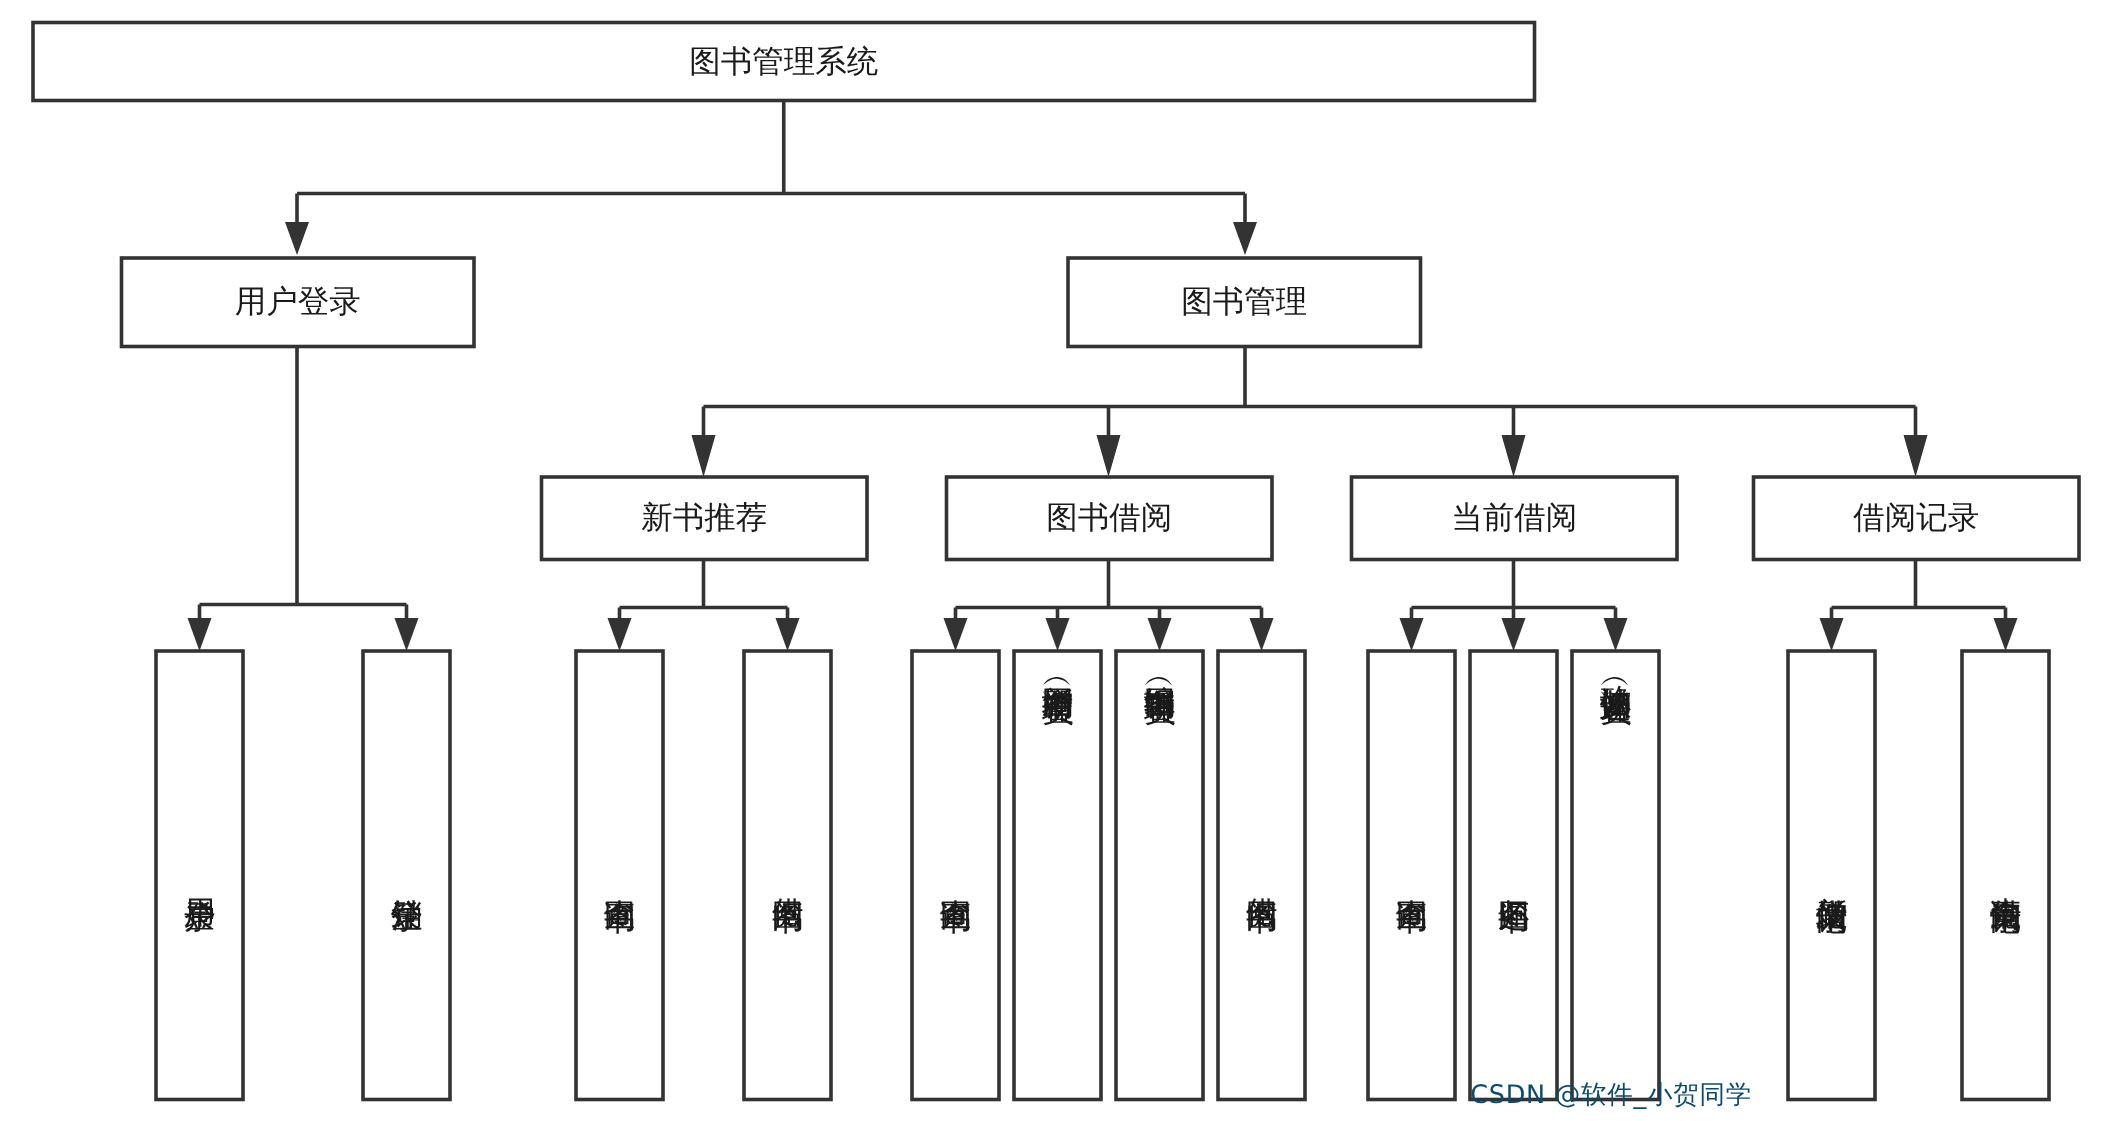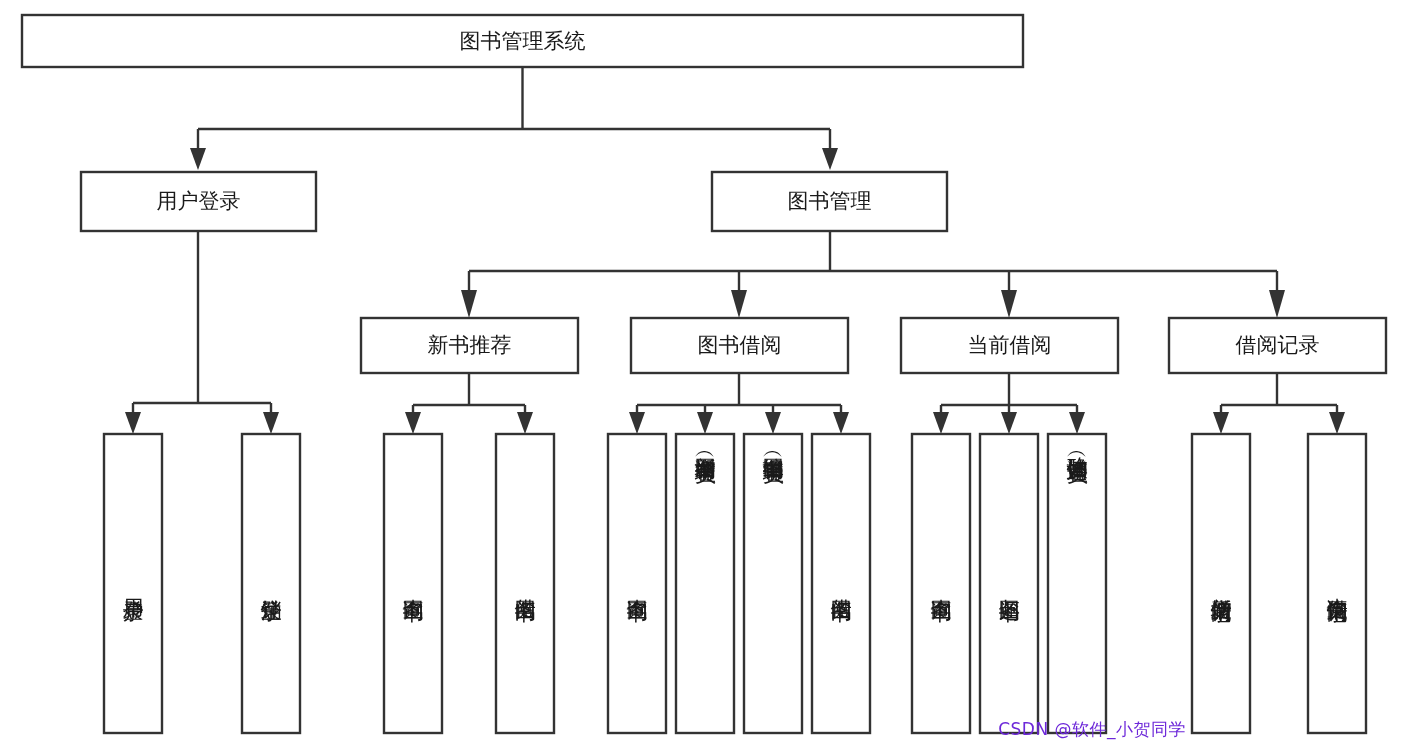--- a/index.html
+++ b/index.html
@@ -59,25 +59,25 @@
     color: #1a1a1a;
     writing-mode: vertical-rl;
     text-orientation: upright;
     letter-spacing: 1px;
     white-space: nowrap;
     text-align: center;
     pointer-events: none;
   }
   .watermark {
     position: absolute;
-    right: 10px;
+    right: 28px;
     bottom: 6px;
     font-family: "DejaVu Sans", "Liberation Sans", sans-serif;
     font-size: 17px;
-    color: #6d28d9;
+    color: #0c4a6e;
     letter-spacing: 0.5px;
     white-space: nowrap;
   }
 </style>
 </head>
 <body>
 
 <div id="diagram-root">
 
   <svg class="diagram-svg" viewBox="0 0 1405 747" xmlns="http://www.w3.org/2000/svg">

